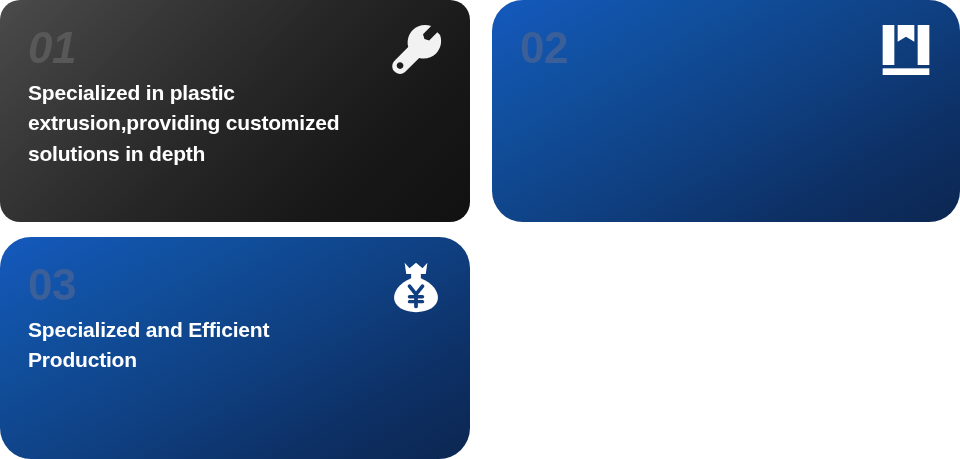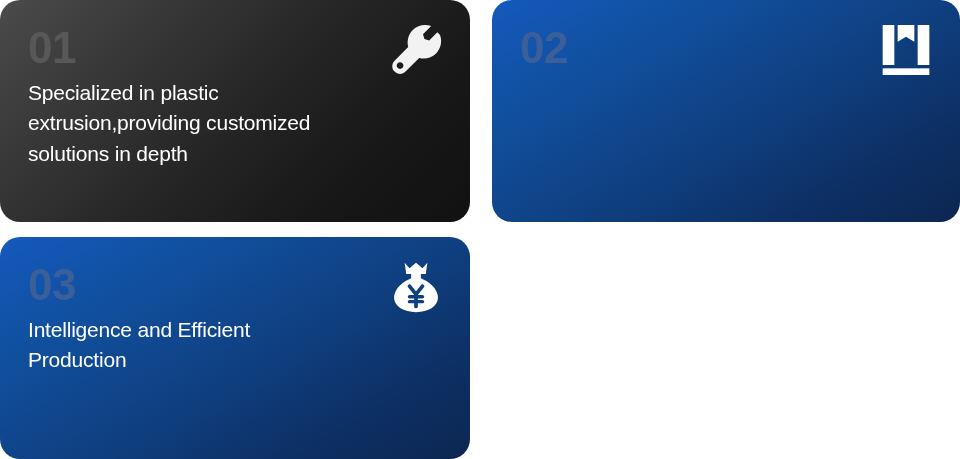--- a/index.html
+++ b/index.html
@@ -32,37 +32,38 @@
     isolation: isolate;
   }
 
   
   .card.dark {
     background: linear-gradient(135deg, #4b4b4b 0%, #3a3a3a 22%, #262626 50%, #181818 75%, #111111 100%);
   }
   
   .card.blue {
     background: linear-gradient(150deg, #1459bd 0%, #11509f 25%, #0f3f80 55%, #0d2f63 80%, #0c2651 100%);
+    border-radius: 31px;
   }
 
   .card-number {
     font-size: 44px;
     font-weight: 700;
     letter-spacing: -0.5px;
     line-height: 1;
     margin-left: 8px;
     margin-bottom: 8px;
     user-select: none;
   }
-  .dark .card-number { color: #585858; }
+  .dark .card-number { color: #585858; font-style: italic; }
   .blue .card-number { color: #3a5f99; }
 
   .card-text {
     font-size: 21px;
-    font-weight: 400;
+    font-weight: 700;
     line-height: 1.45;
     color: #ffffff;
     letter-spacing: -0.2px;
     margin-left: 8px;
     max-width: 430px;
     white-space: pre-line;
   }
 
   .card-icon {
     position: absolute;
@@ -115,21 +116,21 @@
 
         <path d="M20 2 H40 V22 L30 16 L20 22 Z" fill="#ffffff"></path>
 
         <rect x="2" y="54" width="56" height="8" fill="#ffffff"></rect>
       </svg>
     </div>
   </div>
 
   <div class="card blue row-2 card-3">
     <div class="card-number">03</div>
-    <div class="card-text">Intelligence and Efficient
+    <div class="card-text">Specialized and Efficient
 Production</div>
     <div class="card-icon">
       <svg width="52" height="56" viewBox="0 0 64 68" fill="none" aria-hidden="true">
 
         <path d="M18 4 L24 11 L32 4 L40 11 L46 4 L44 18 L20 18 Z" fill="#ffffff"></path>
 
         <rect x="26" y="17" width="12" height="7" fill="#ffffff"></rect>
 
         <path d="M32 21 C16 26 5 36 5 47 C5 58 17 65 32 65 C47 65 59 58 59 47
                  C59 36 48 26 32 21 Z" fill="#ffffff"></path>

